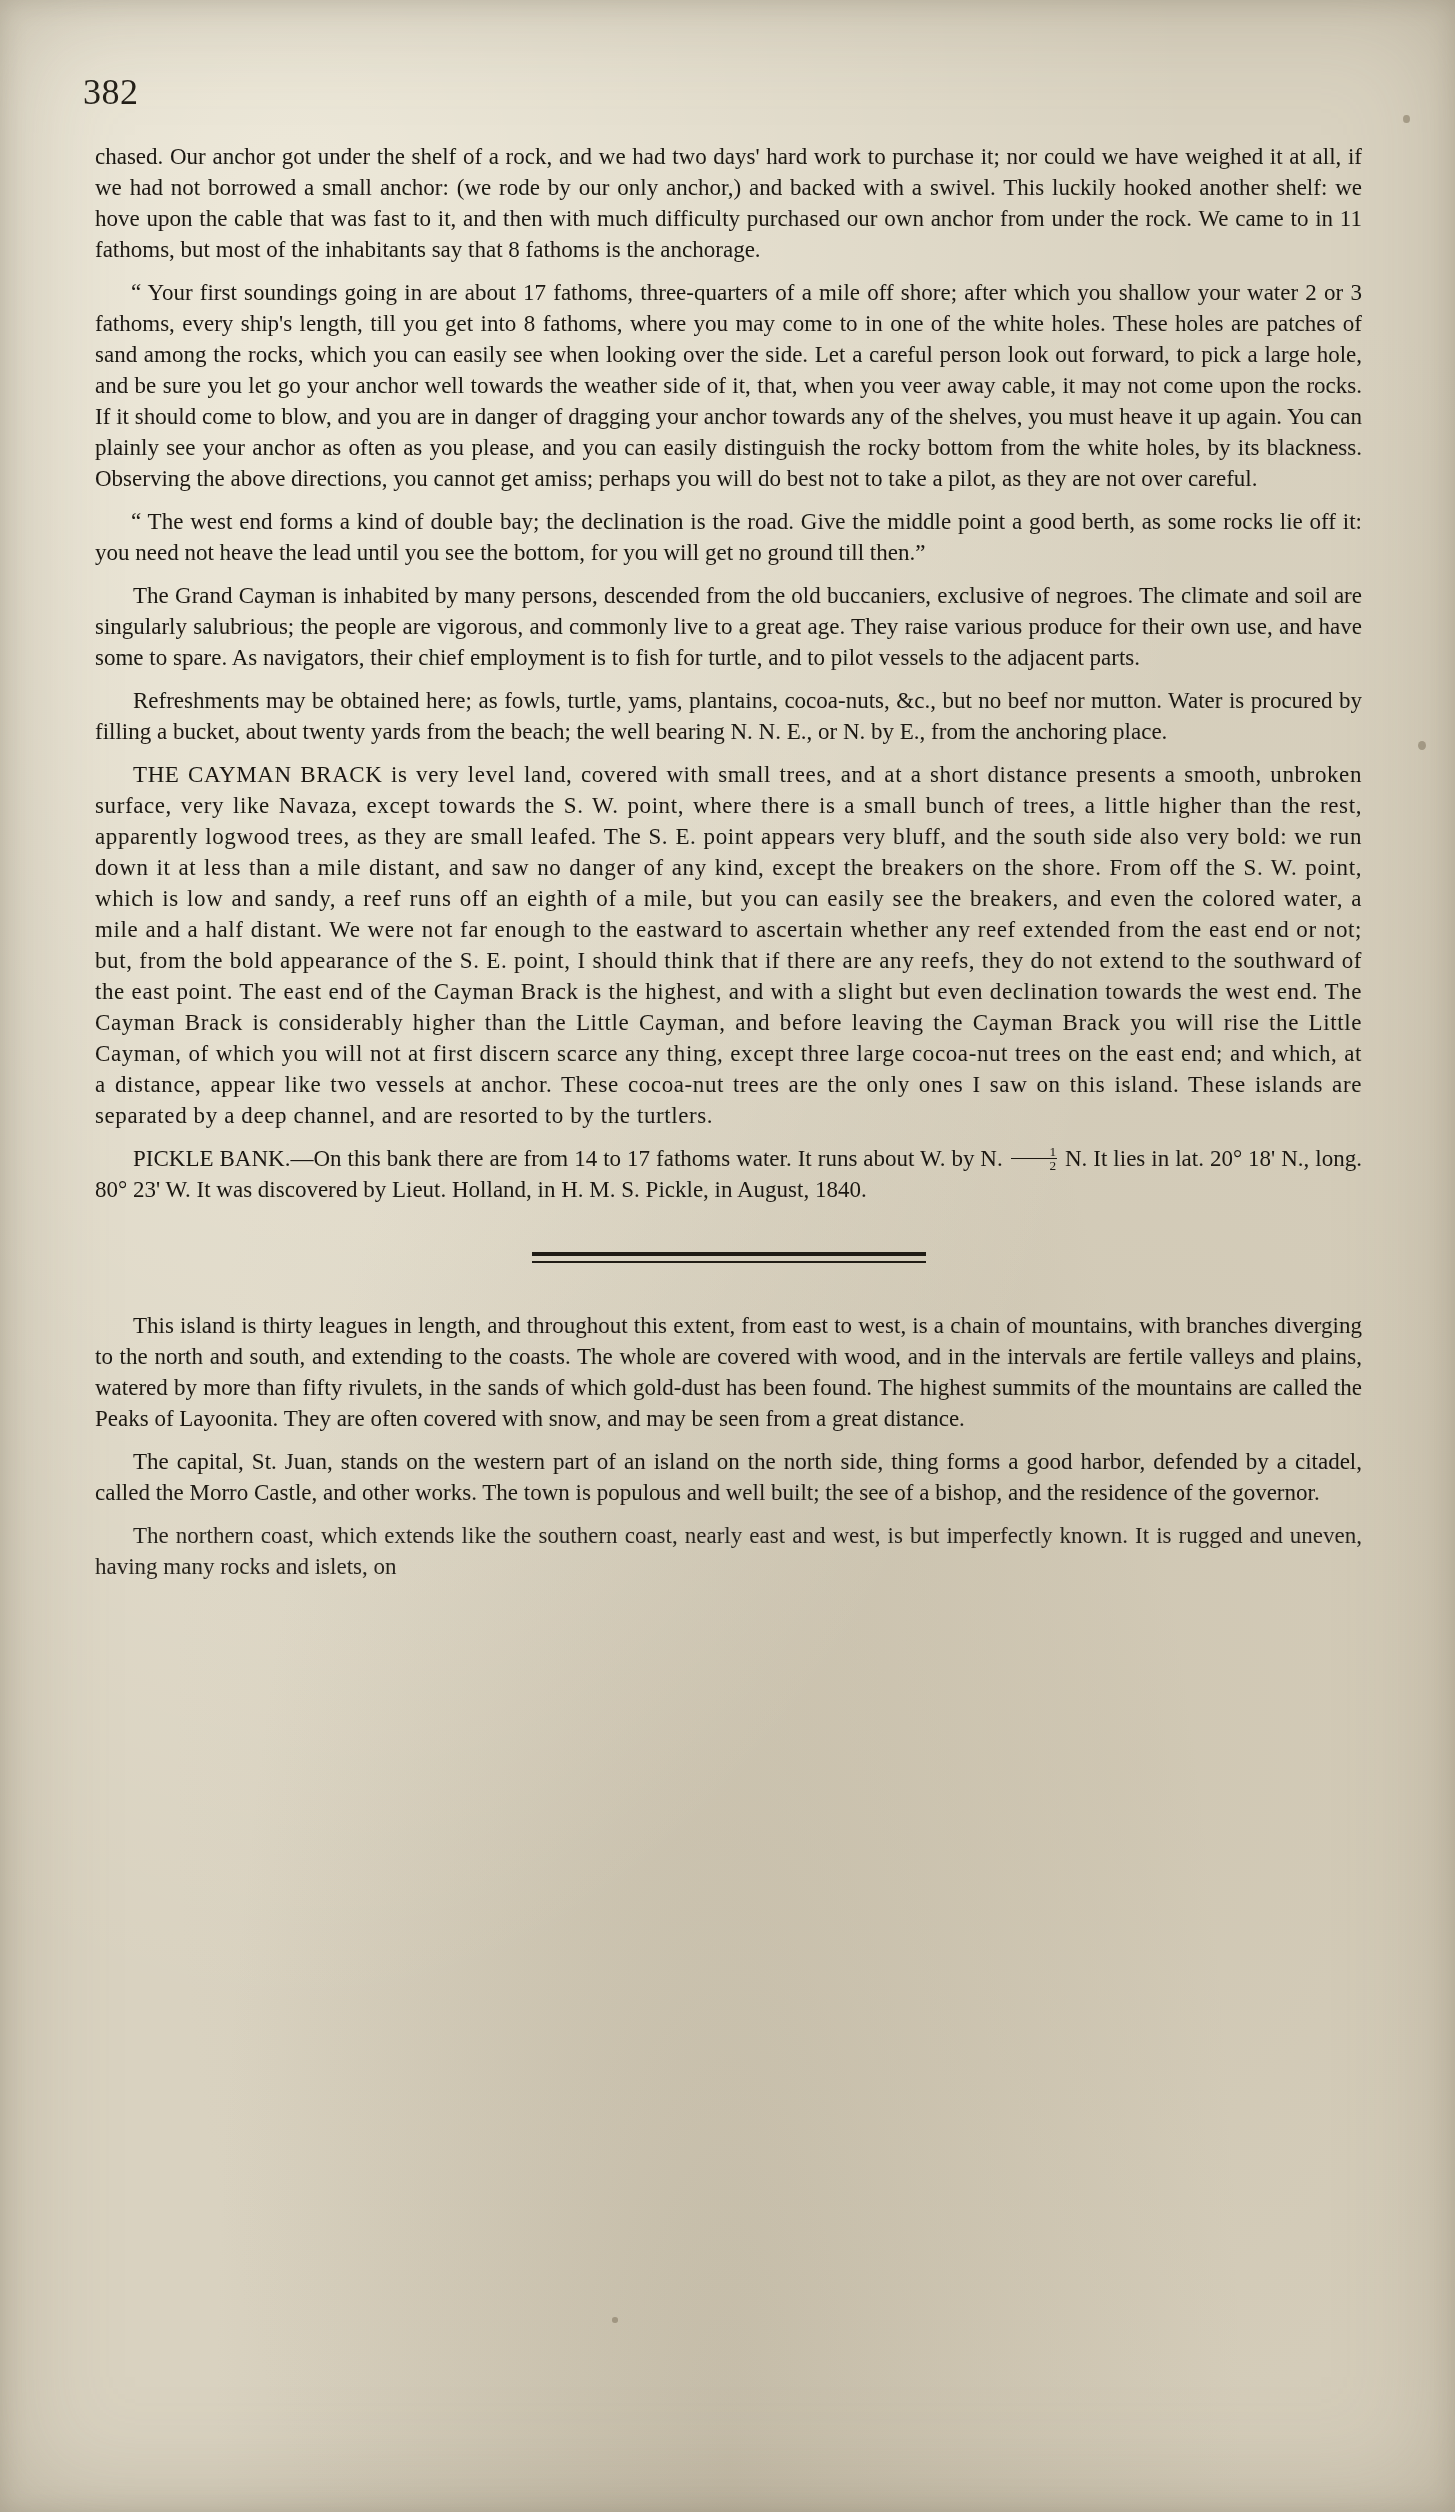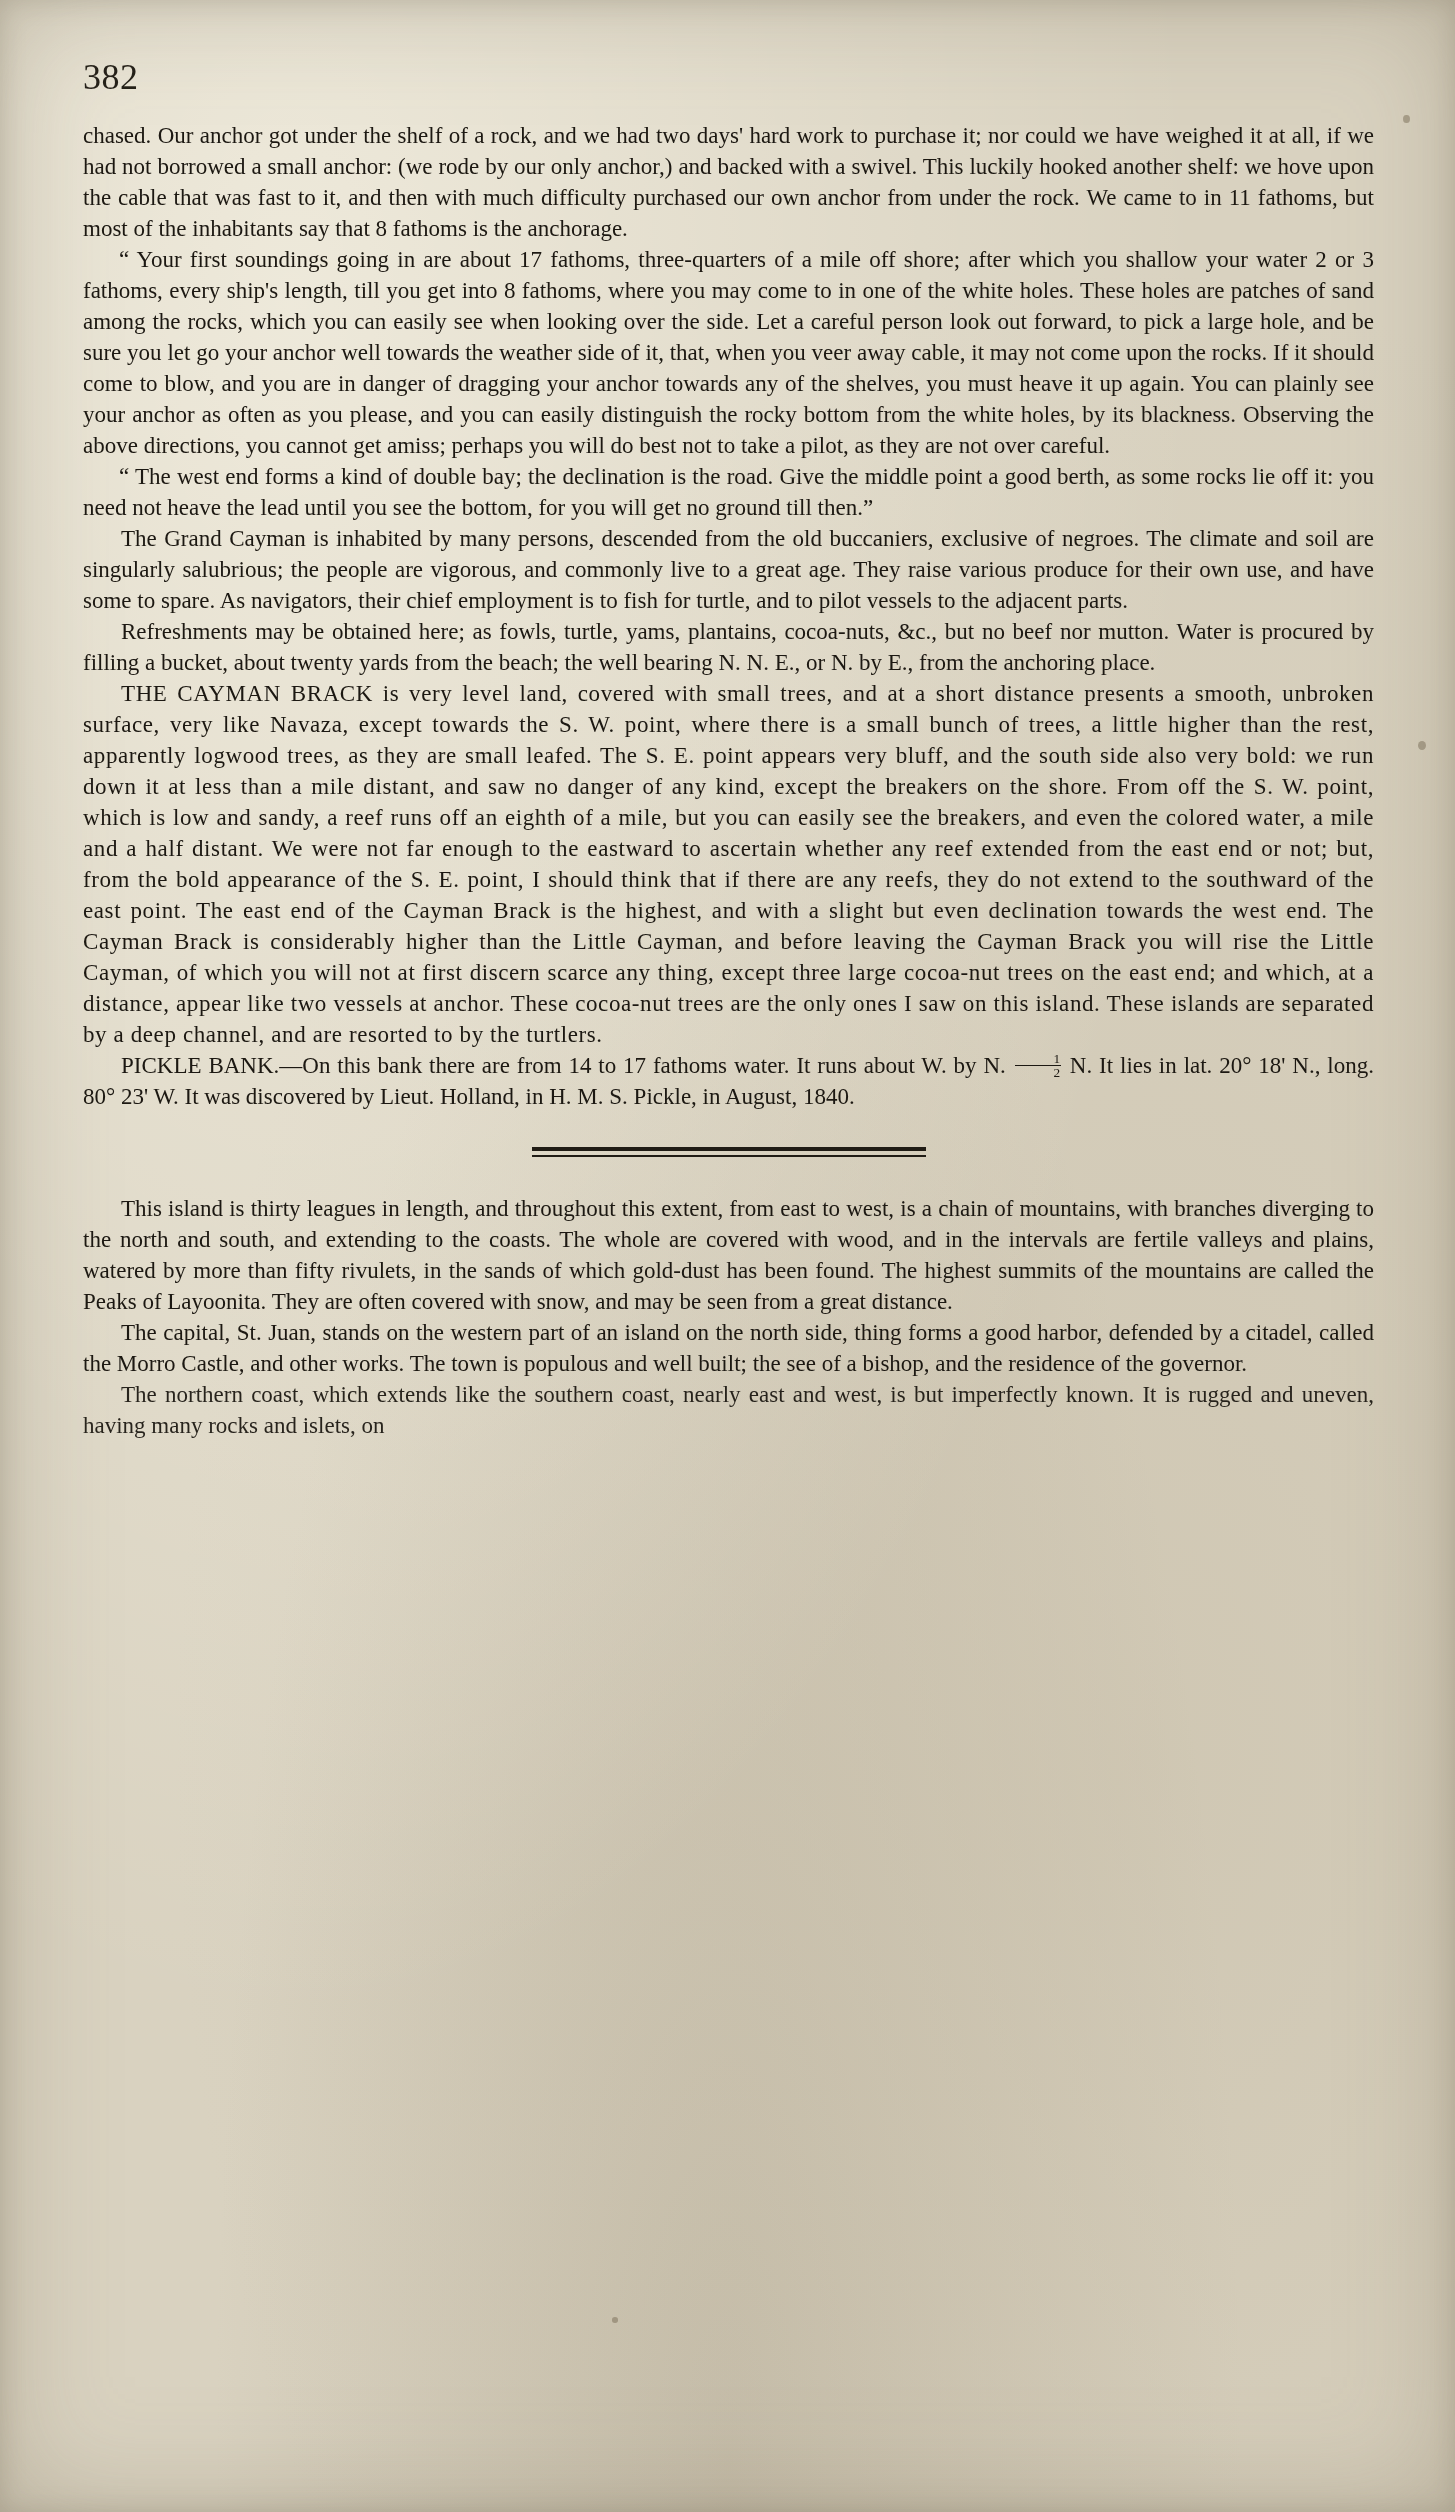--- a/index.html
+++ b/index.html
@@ -34,20 +34,21 @@
     top: 56px;
     width: 1291px;
   }
 
   
   .head-row {
     display: flex;
     align-items: baseline;
     height: 58px;
     margin-bottom: 5.6px;
+    margin-top: 15px;
   }
   .folio {
     font-size: 36px;
     letter-spacing: 0.5px;
     color: #231f18;
     width: 169px;
   }
   .running-title {
     flex: 1;
     text-align: center;
@@ -61,21 +62,21 @@
   }
 
   
   .body {
     font-size: 23px;
     line-height: 31px;
     text-align: justify;
     color: #1c1812;
   }
   .body p {
-    margin: 0;
+    margin: 12px;
     text-indent: 38px;
   }
   .body p.noindent { text-indent: 0; }
   .body p.quote { text-indent: 36px; }
   .smallcap-lead { letter-spacing: 0.6px; }
 
   .frac {
     display: inline-block;
     vertical-align: -0.32em;
     font-size: 0.58em;

